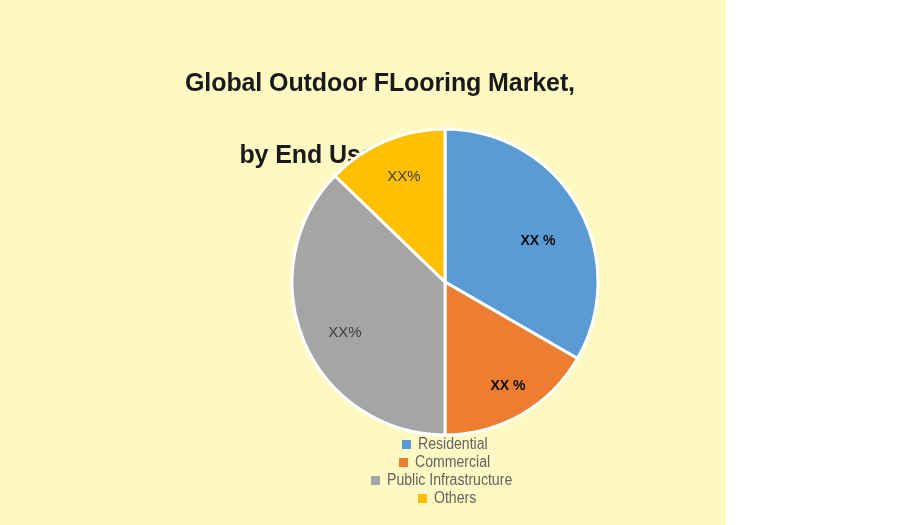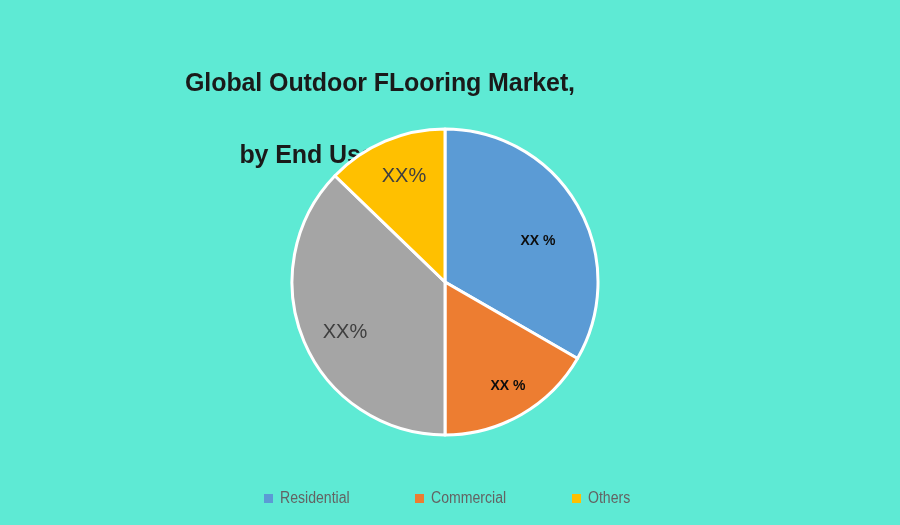--- a/index.html
+++ b/index.html
@@ -6,23 +6,23 @@
   html, body {
     margin: 0;
     padding: 0;
     background: #ffffff;
   }
   body {
     font-family: "Liberation Sans", sans-serif;
   }
   #chart-root {
     position: relative;
-    width: 900px;
+    width: 726px;
     height: 525px;
-    background: #5eead4;
+    background: #fef9c3;
     overflow: hidden;
   }
 
   
   .chart-title {
     position: absolute;
     left: 0;
     top: 28px;
     width: 760px;
     text-align: center;
@@ -61,31 +61,32 @@
     white-space: nowrap;
     transform: translate(-50%, -50%);
   }
   .data-label.bold-label {
     font-weight: bold;
     font-size: 14px;
     color: #0d0d0d;
   }
   .data-label.plain-label {
     font-weight: normal;
-    font-size: 20px;
+    font-size: 15px;
     color: #3f3f3f;
   }
 
   
   .legend {
     position: absolute;
     left: 0;
     bottom: 18px;
     width: 900px;
     display: flex;
+    flex-direction: column;
     align-items: center;
     justify-content: center;
   }
   .legend-item {
     display: flex;
     flex-direction: row;
     align-items: center;
     margin: 0 28px;
   }
   .legend-swatch {
@@ -133,18 +134,22 @@
   <div class="legend" id="legend">
       <div class="legend-item">
         <span class="legend-swatch" style="background: rgb(91, 155, 213);"></span>
         <span class="legend-label">Residential</span>
       </div>
       <div class="legend-item">
         <span class="legend-swatch" style="background: rgb(237, 125, 49);"></span>
         <span class="legend-label">Commercial</span>
       </div>
       <div class="legend-item">
+        <span class="legend-swatch" style="background: rgb(165, 165, 165);"></span>
+        <span class="legend-label">Public Infrastructure</span>
+      </div>
+      <div class="legend-item">
         <span class="legend-swatch" style="background: rgb(255, 192, 0);"></span>
         <span class="legend-label">Others</span>
       </div>
     </div>
 
 </div>
 
 </body></html>

